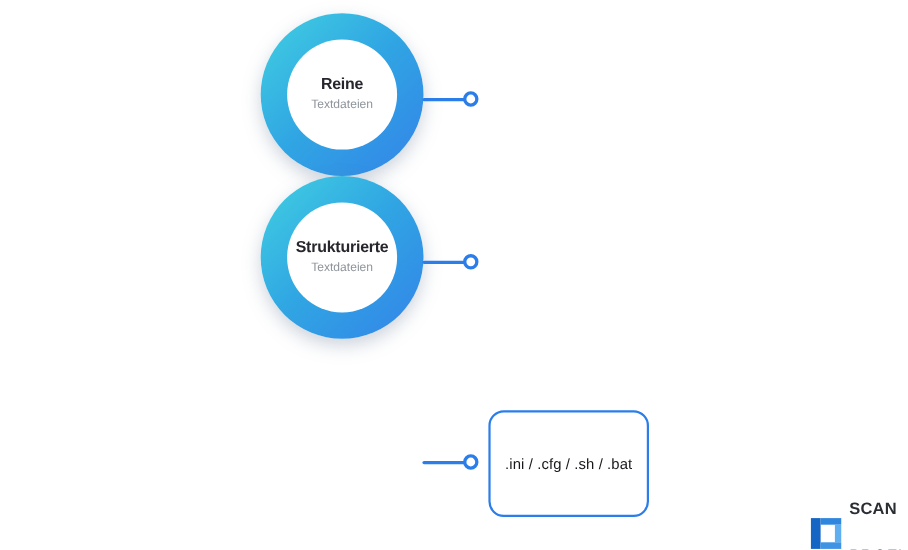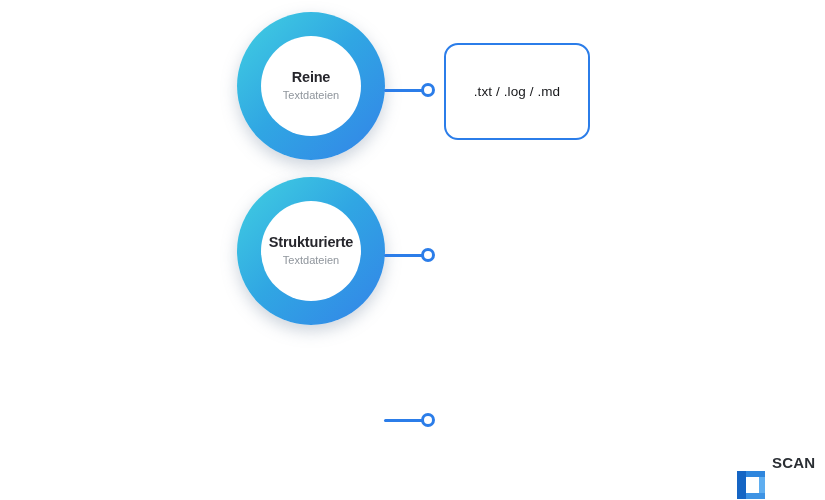--- a/index.html
+++ b/index.html
@@ -11,21 +11,21 @@
     overflow: hidden;
     font-family: "Liberation Sans", sans-serif;
   }
   .row {
     position: absolute;
     left: 0;
     width: 812px;
     height: 148px;
   }
   .row1 { top: 12px; }
-  .row2 { top: 177px; }
+  .row2 { top: 160px; }
   .row3 { top: 342px; }
 
   .badge-circle {
     position: absolute;
     left: 237px;
     top: 0;
     width: 148px;
     height: 148px;
     border-radius: 50%;
     background: linear-gradient(135deg, #41D0E1 0%, #30A6E3 48%, #3383E8 100%);
@@ -134,39 +134,39 @@
 
   <div class="row row1">
     <div class="badge-circle">
       <div class="badge-inner">
         <div class="badge-title">Reine</div>
         <div class="badge-subtitle">Textdateien</div>
       </div>
     </div>
     <div class="connector-line"></div>
     <div class="connector-ring"></div>
-    <div class="ext-box">
-      <span class="ext-text">.txt / .log / .md</span>
-    </div>
   </div>
 
   <div class="row row2">
     <div class="badge-circle">
       <div class="badge-inner">
         <div class="badge-title">Strukturierte</div>
         <div class="badge-subtitle">Textdateien</div>
       </div>
     </div>
     <div class="connector-line"></div>
     <div class="connector-ring"></div>
   </div>
 
   <div class="row row3">
     <div class="connector-line"></div>
     <div class="connector-ring"></div>
+    <div class="ext-box">
+      <span class="ext-text">.ini / .cfg / .sh / .bat</span>
+    </div>
   </div>
 
   <div class="logo">
     <svg width="28" height="28" viewBox="0 0 28 28">
       <rect x="0" y="0" width="9" height="28" fill="#1565C4"></rect>
       <rect x="9" y="0" width="19" height="6" fill="#2F86DD"></rect>
       <rect x="22" y="6" width="6" height="16" fill="#5FAEF0"></rect>
       <rect x="9" y="22" width="19" height="6" fill="#3E93E4"></rect>
     </svg>
     <div class="logo-text">

